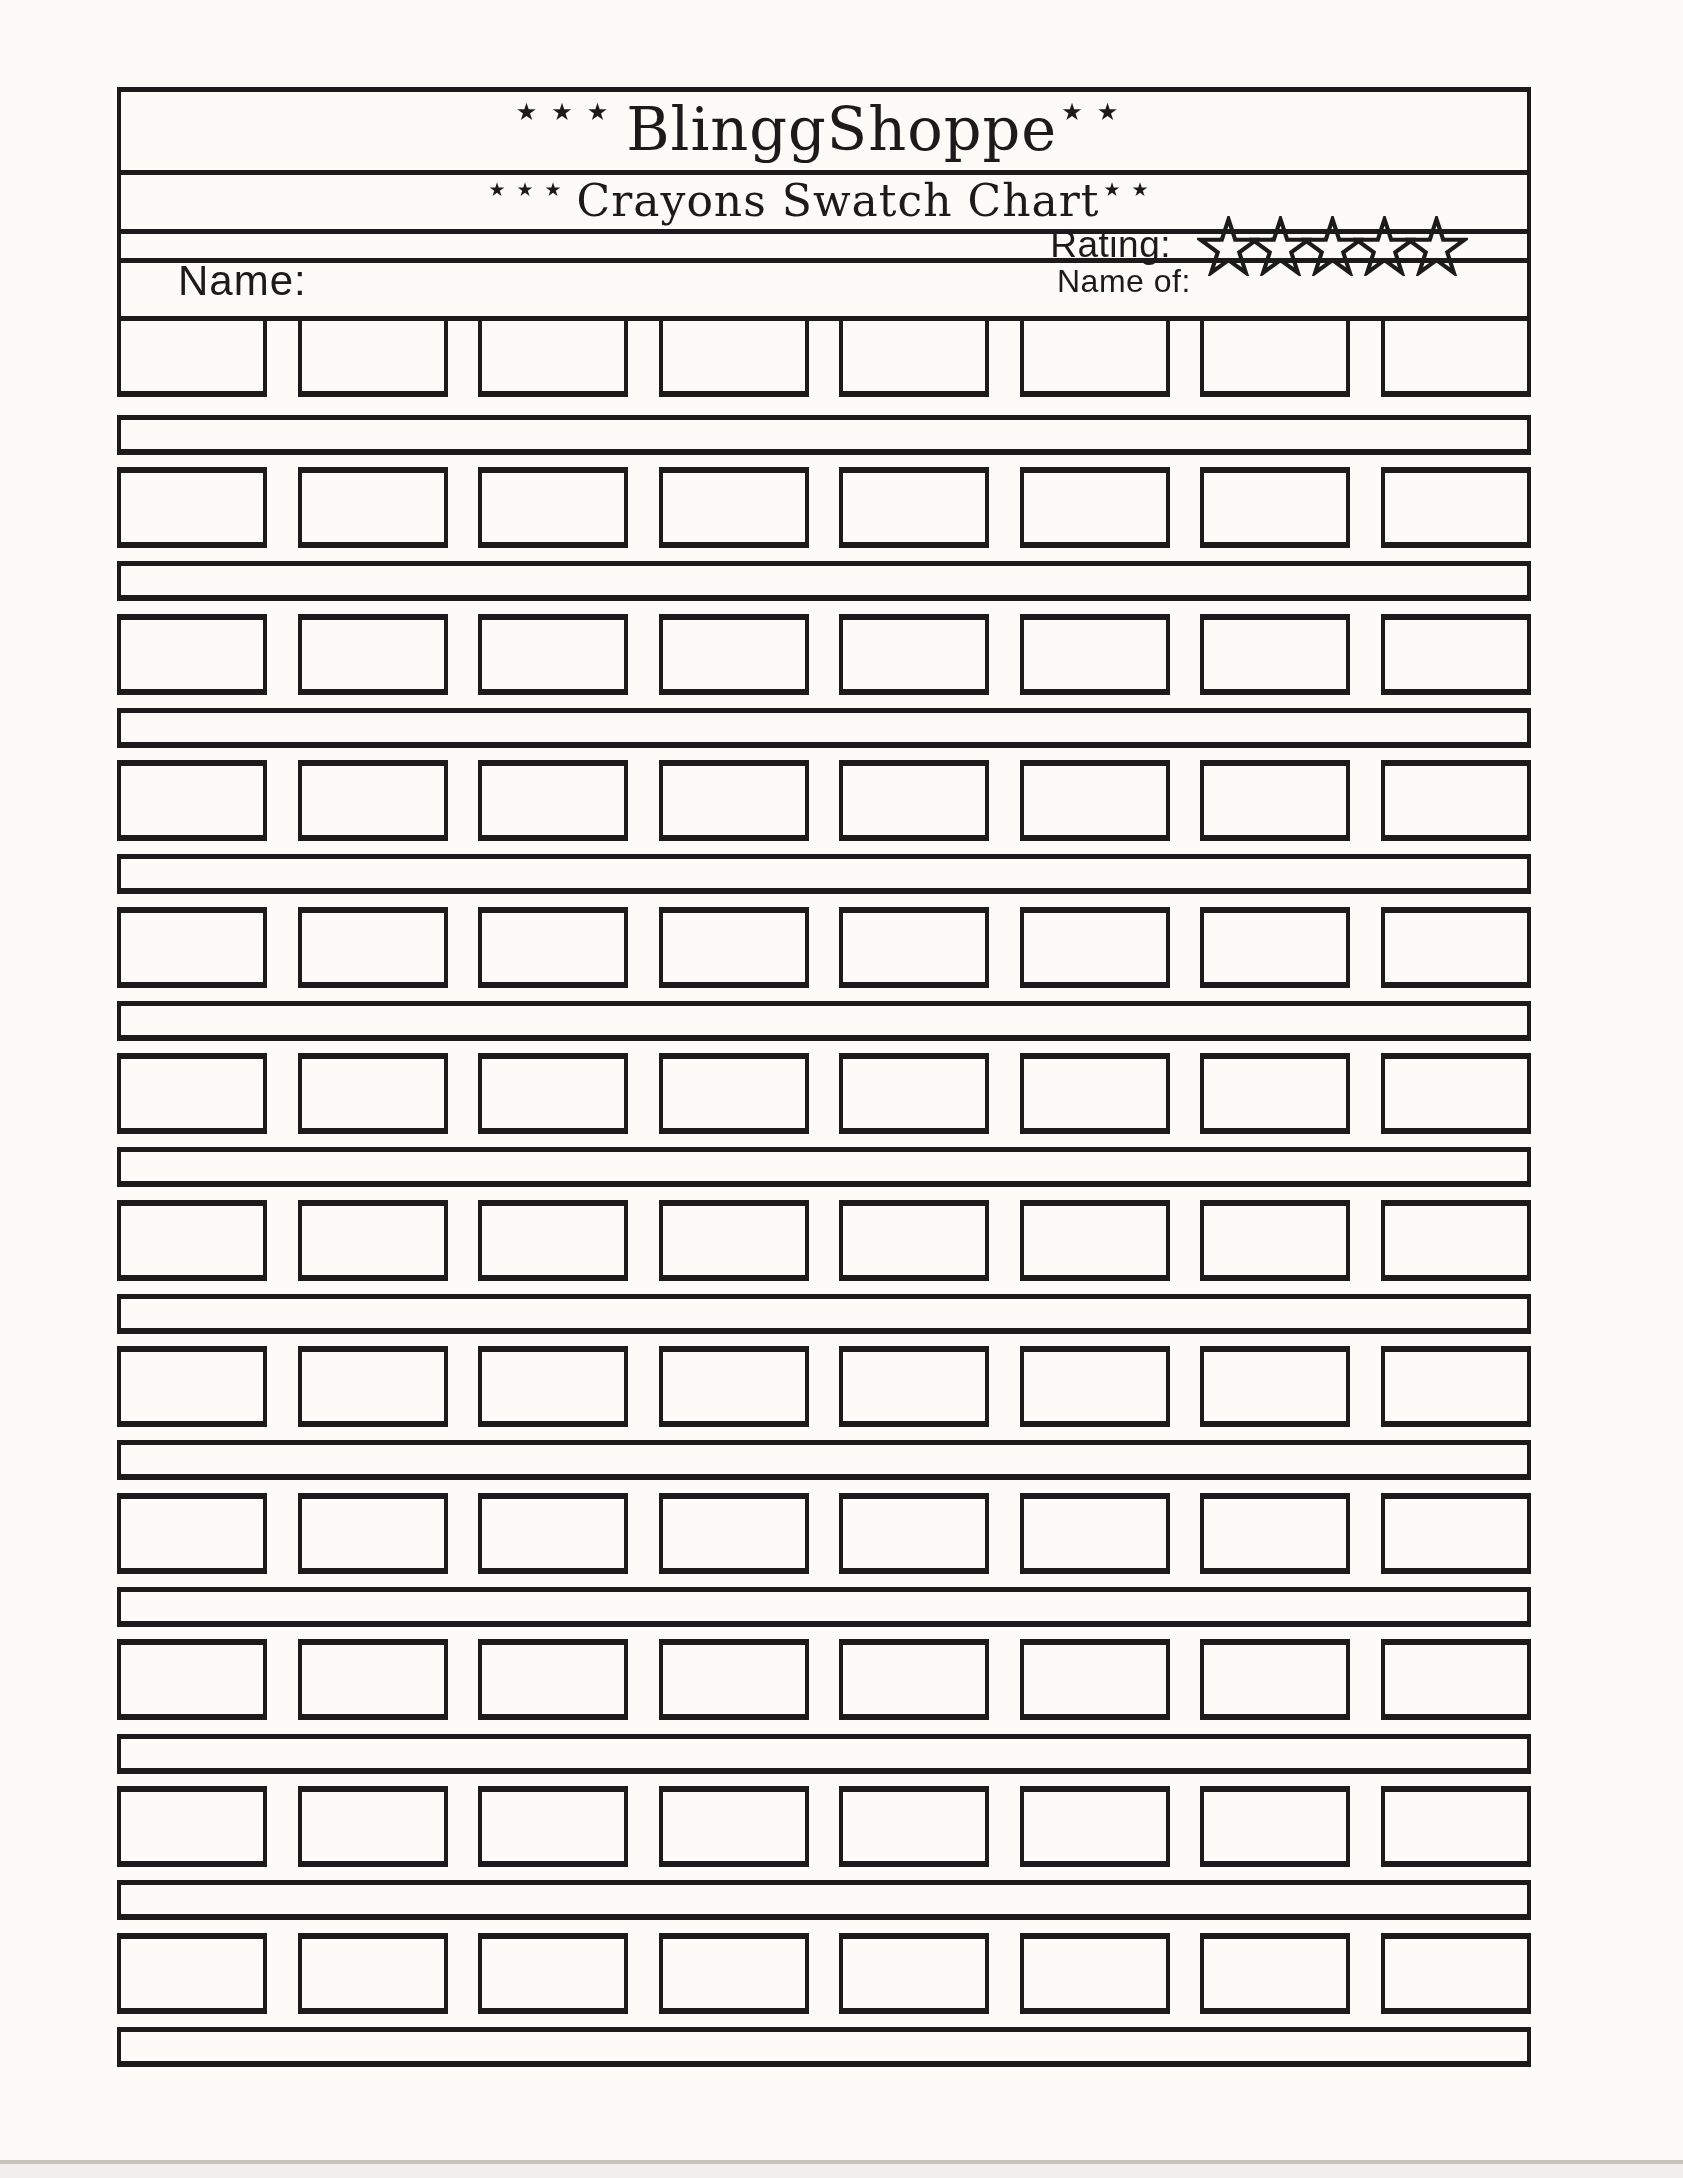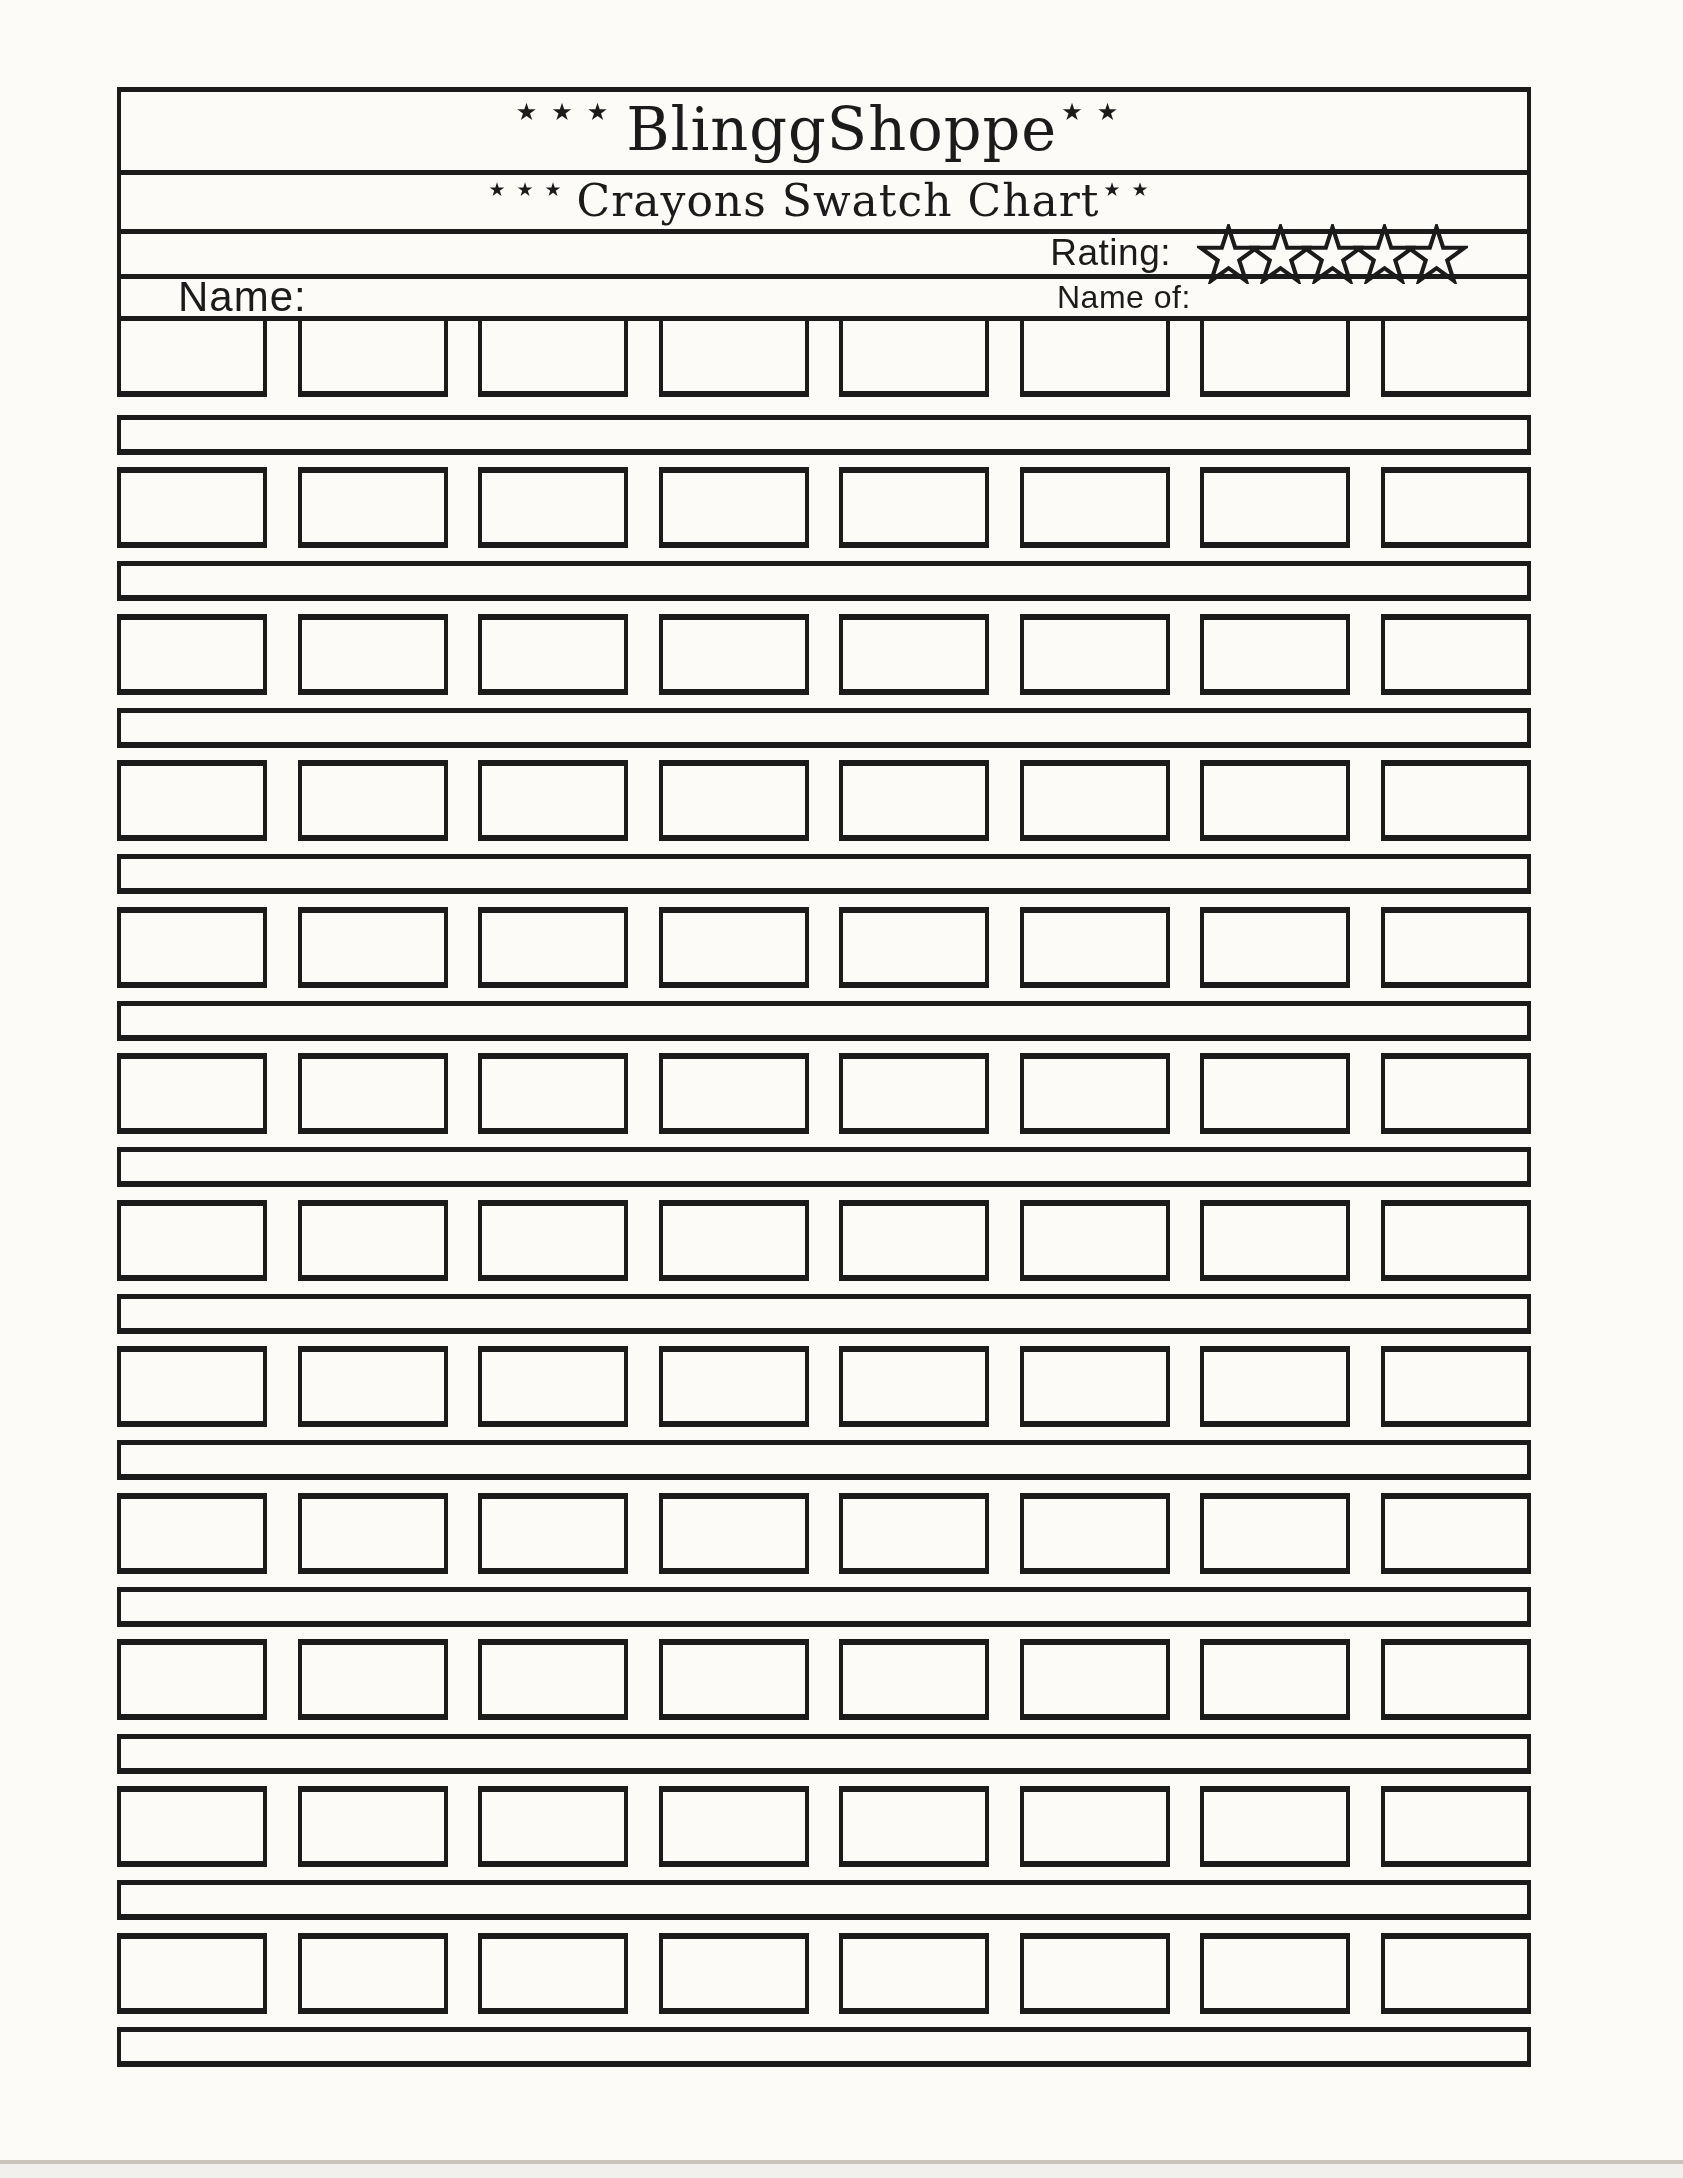--- a/index.html
+++ b/index.html
@@ -26,21 +26,21 @@
     background:var(--paper);
   }
   .band{
     box-sizing:border-box;
     border-bottom:5px solid var(--ink);
     display:flex;align-items:center;justify-content:center;
     position:relative;
   }
   .band-title{height:83px;font-family:"DejaVu Serif",serif;}
   .band-subtitle{height:59px;font-family:"DejaVu Serif",serif;}
-  .band-rating{height:45px;justify-content:flex-end;padding-right:59px;}
+  .band-rating{height:29px;justify-content:flex-end;padding-right:59px;}
   .band-name{height:37px;border-bottom:none;justify-content:flex-start;padding-left:9px;}
   .title-text{
     font-size:59px;line-height:1;letter-spacing:1px;
     position:relative;top:-2px;margin:0 4px;
   }
   .subtitle-text{
     font-size:44px;line-height:1;letter-spacing:1px;
     position:relative;top:-1px;margin:0 4px;
   }
   .stars-lg{

